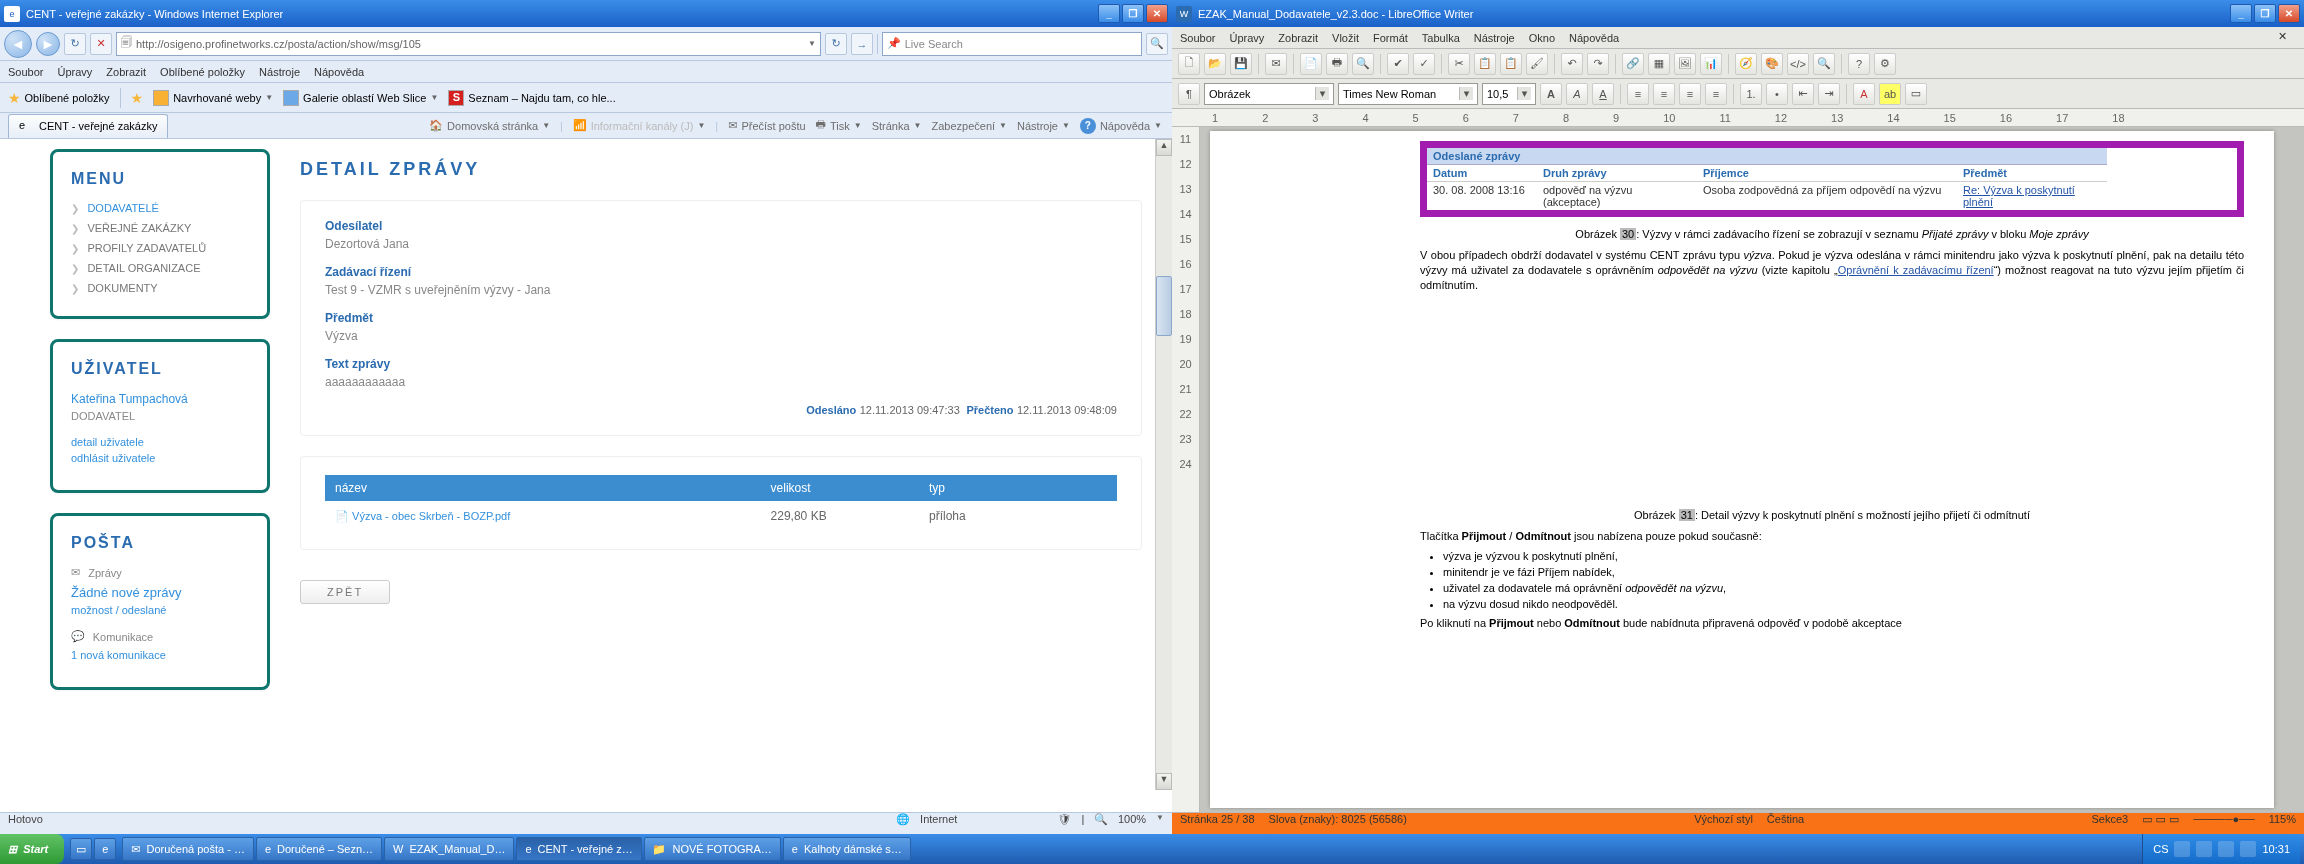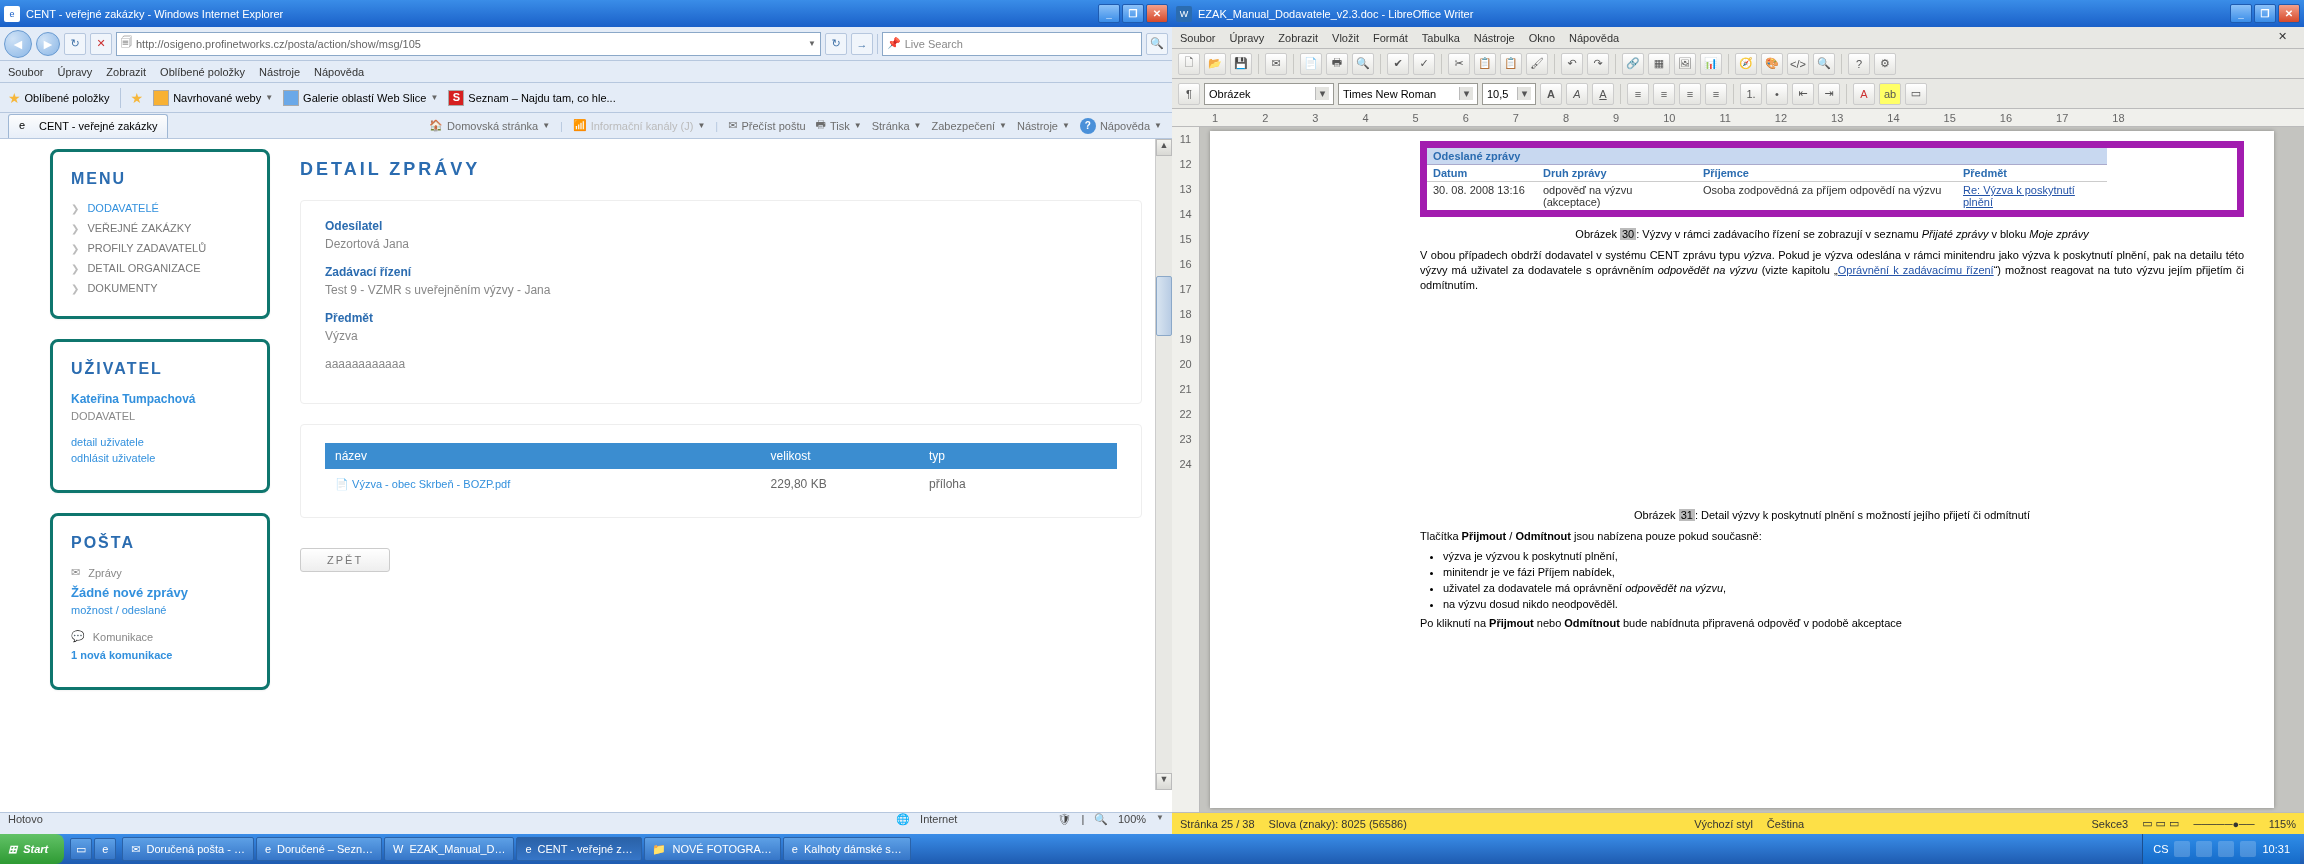--- a/index.html
+++ b/index.html
@@ -38,21 +38,21 @@
 .qicon{width:16px;height:16px;border-radius:50%;background:#4a90d9;color:#fff;display:flex;align-items:center;justify-content:center;font-weight:bold;font-size:10px}
 
 .ie-content{flex:1;background:#fff;display:flex;overflow:hidden;position:relative;padding:10px 30px 0 50px;gap:30px}
 .sidebar{width:220px;display:flex;flex-direction:column;gap:20px}
 .card{background:#fff;border:3px solid #0f766e;border-radius:8px;box-shadow:0 1px 2px rgba(0,0,0,.05);padding:18px 18px 22px 18px}
 .card h3{color:#2b6cb0;font-size:16px;letter-spacing:2px;font-weight:bold;margin-bottom:14px}
 .menu-list{list-style:none;display:flex;flex-direction:column;gap:8px}
 .menu-list li{display:flex;align-items:center;gap:8px;color:#777;font-size:11px}
 .menu-list li.act{color:#3290dd}
 .menu-list .ar{color:#bbb;font-size:10px}
-.card .usrname{color:#3290dd;font-weight:bold;font-size:12px;margin-bottom:4px}
+.card .usrname{color:#3290dd;font-weight:normal;font-size:12px;margin-bottom:4px}
 .card .role{color:#888;font-size:11px;margin-bottom:14px}
 .card .lnk{color:#3290dd;display:block;margin-bottom:4px}
 .posta-line{display:flex;align-items:center;gap:8px;color:#888;margin-bottom:6px}
 .main{flex:1}
 .main h2{color:#2b6cb0;font-size:18px;letter-spacing:3px;font-weight:bold;margin:10px 0 20px 0}
 .block{border:1px solid #eee;border-radius:4px;padding:18px 24px;margin-bottom:20px}
 .lbl{color:#2b6cb0;font-weight:bold;font-size:12px;margin-bottom:4px}
 .val{color:#888;font-size:12px;margin-bottom:14px}
 .ts{text-align:right;color:#666;font-size:12px}
 .ts b{color:#2b6cb0}
@@ -81,21 +81,21 @@
 .page .minitbl .c{padding:2px 6px;color:#333}
 .page .minitbl .lk{color:#2353a8;text-decoration:underline}
 .page .cap1{background:#c8d8f0;color:#2b6cb0;font-weight:bold;padding:2px 6px;grid-column:1/5;border-bottom:1px solid #aac}
 .page p{margin:6px 0;line-height:1.35;text-align:justify}
 .page em{font-style:italic}
 .page .caption{text-align:center;margin-top:10px}
 .page .hl{background:#bbb;padding:0 2px}
 .page ul{margin:6px 0 6px 23px}
 .page ul li{margin:4px 0}
 .page a{color:#2353a8;text-decoration:underline}
-.lo-status{height:22px;background:#fde047;border-top:1px solid #bbb;display:flex;align-items:center;padding:0 8px;color:#333;gap:14px}
+.lo-status{height:22px;background:#f97316;border-top:1px solid #bbb;display:flex;align-items:flex-start;padding:0 8px;color:#333;gap:14px}
 .lo-status .sp{flex:1}
 
 .taskbar{position:absolute;left:0;right:0;bottom:0;height:30px;background:linear-gradient(to bottom,#3a8de8,#1e5bb0);display:flex;align-items:center;color:#fff;gap:2px;padding-right:4px}
 .startbtn{height:30px;padding:0 16px 0 8px;background:linear-gradient(to bottom,#62c267,#2e9a33);display:flex;align-items:center;gap:6px;font-weight:bold;font-style:italic;font-size:16px;border-radius:0 8px 8px 0}
 .task{height:24px;padding:0 8px;background:linear-gradient(to bottom,#5da0e6,#3676c8);border:1px solid #2a62a8;display:flex;align-items:center;gap:6px;border-radius:2px;max-width:140px;overflow:hidden;white-space:nowrap;font-size:11px}
 .task.act{background:linear-gradient(to bottom,#2a62a8,#3676c8)}
 .tray{margin-left:auto;display:flex;align-items:center;gap:6px;background:linear-gradient(to bottom,#2f8de8,#156ac8);height:30px;padding:0 10px;border-left:1px solid #1a4e90}
 .tico{width:16px;height:16px;background:#fff3;border-radius:2px}
 .scrollbar{position:absolute;right:0;top:0;bottom:22px;width:17px;background:#e8e8e4;border-left:1px solid #ccc;display:flex;flex-direction:column}
 .sbtn{height:17px;background:linear-gradient(to bottom,#f4f4f0,#d8d8d4);border:1px solid #bbb;text-align:center;font-size:9px;color:#555}
@@ -271,21 +271,26 @@
 
       <div class="main">
         <h2>DETAIL ZPRÁVY</h2>
         <div class="block">
           <div class="lbl">Odesílatel</div>
           <div class="val">Dezortová Jana</div>
           <div class="lbl">Zadávací řízení</div>
           <div class="val">Test 9 - VZMR s uveřejněním výzvy - Jana</div>
           <div class="lbl">Předmět</div>
           <div class="val">Výzva</div>
+          <div class="lbl">Text zprávy</div>
           <div class="val">aaaaaaaaaaaa</div>
+          <div class="ts">
+            <b>Odesláno</b> <span>12.11.2013 09:47:33</span>&nbsp;
+            <b>Přečteno</b> <span>12.11.2013 09:48:09</span>
+          </div>
         </div>
         <div class="block">
           <table class="tbl">
             <tbody>
                 <tr>
               <th style="width:55%">název</th>
               <th style="width:20%">velikost</th>
               <th>typ</th>
             </tr>
             <tr>

